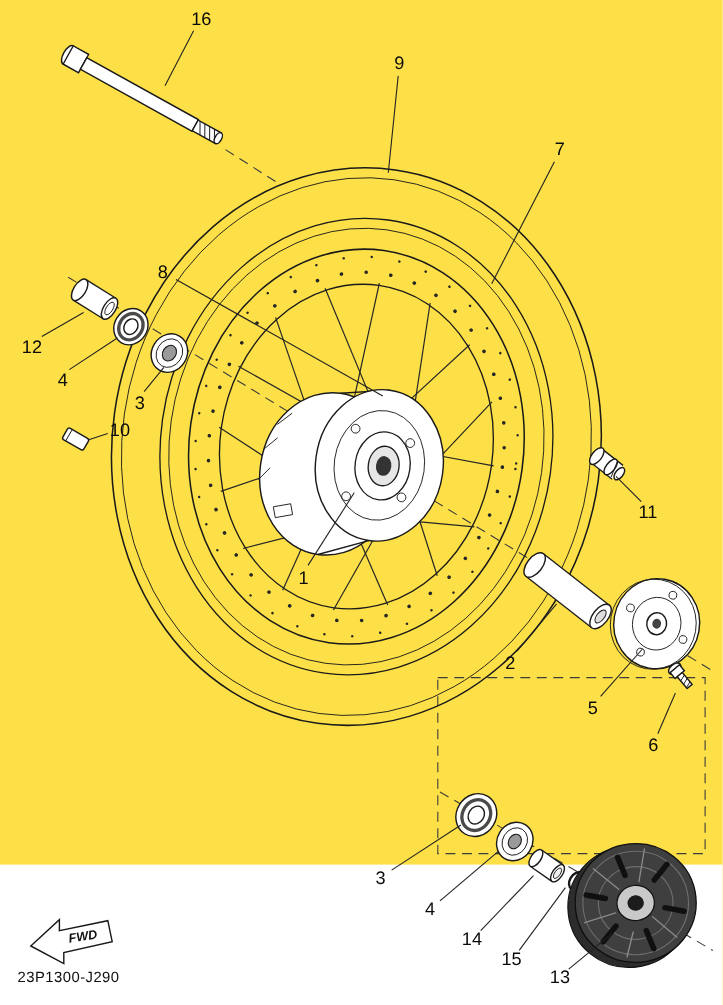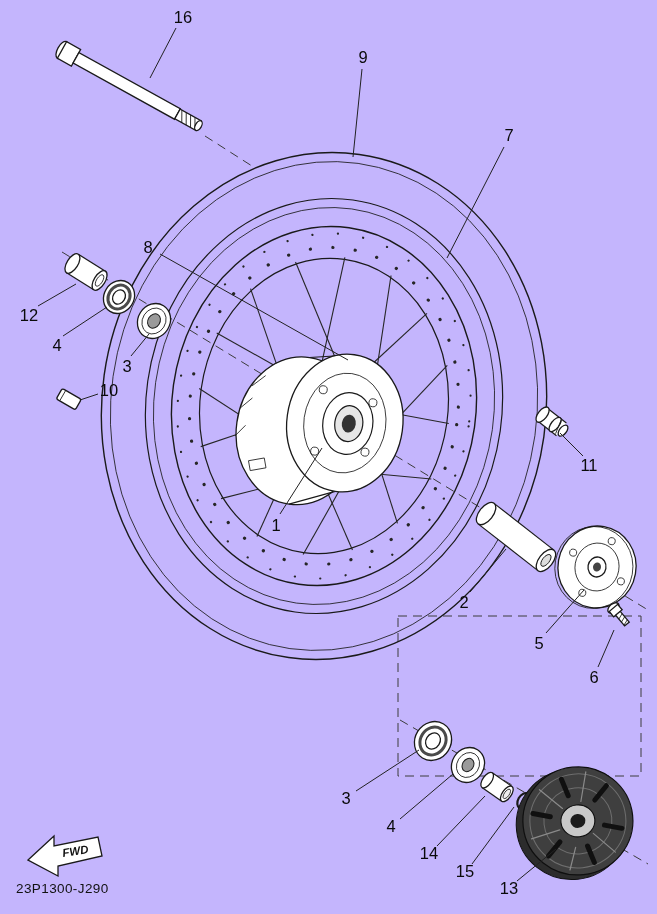--- a/index.html
+++ b/index.html
@@ -1,20 +1,20 @@
 <!DOCTYPE html>
 <html><head>
 <meta charset="utf-8">
 <style>
   html,body{margin:0;padding:0}
   body{
     width:657px;height:914px;background:#ffffff;
     font-family:"Liberation Sans",sans-serif;overflow:hidden;
   }
-  .stage{position:relative;width:657px;height:914px;background:#c4b5fd}
+  .stage{position:relative;width:657px;height:786px;background:#fde047}
   svg{display:block}
   text{font-family:"Liberation Sans",sans-serif}
 
   .k   {fill:none;stroke:#1a1a1a;stroke-width:1.4}
   .k12 {fill:none;stroke:#1a1a1a;stroke-width:1.2}
   .k08 {fill:none;stroke:#1a1a1a;stroke-width:0.8}
   .kw  {fill:#ffffff;stroke:#1a1a1a;stroke-width:1.3}
   .kw08{fill:#ffffff;stroke:#1a1a1a;stroke-width:0.8}
   .lead{stroke:#222222;stroke-width:1;fill:none}
   .dash{fill:none;stroke:#3c3c3c;stroke-width:1;stroke-dasharray:9 6}

